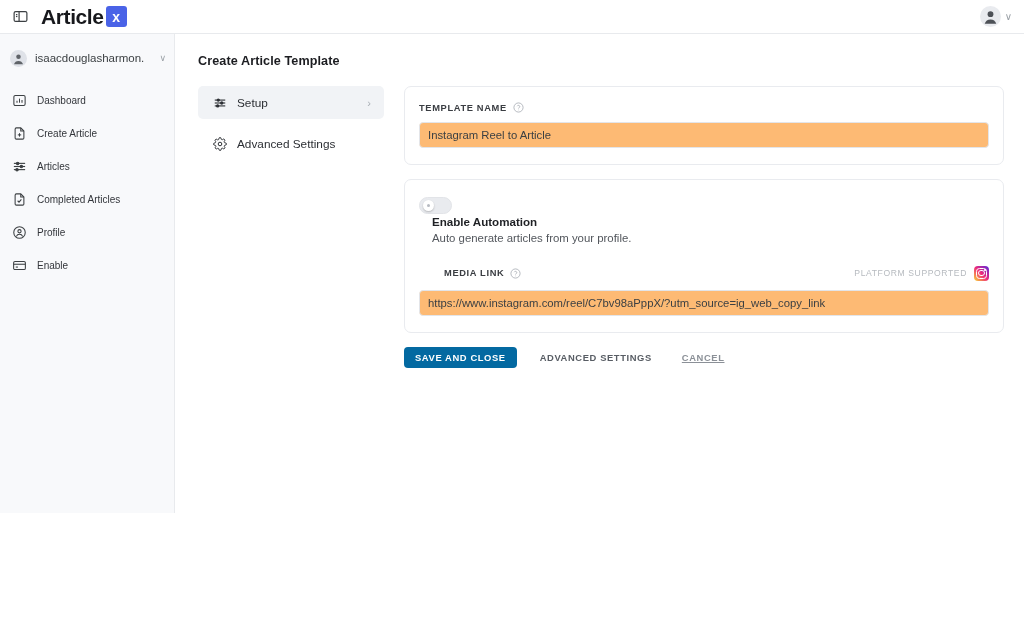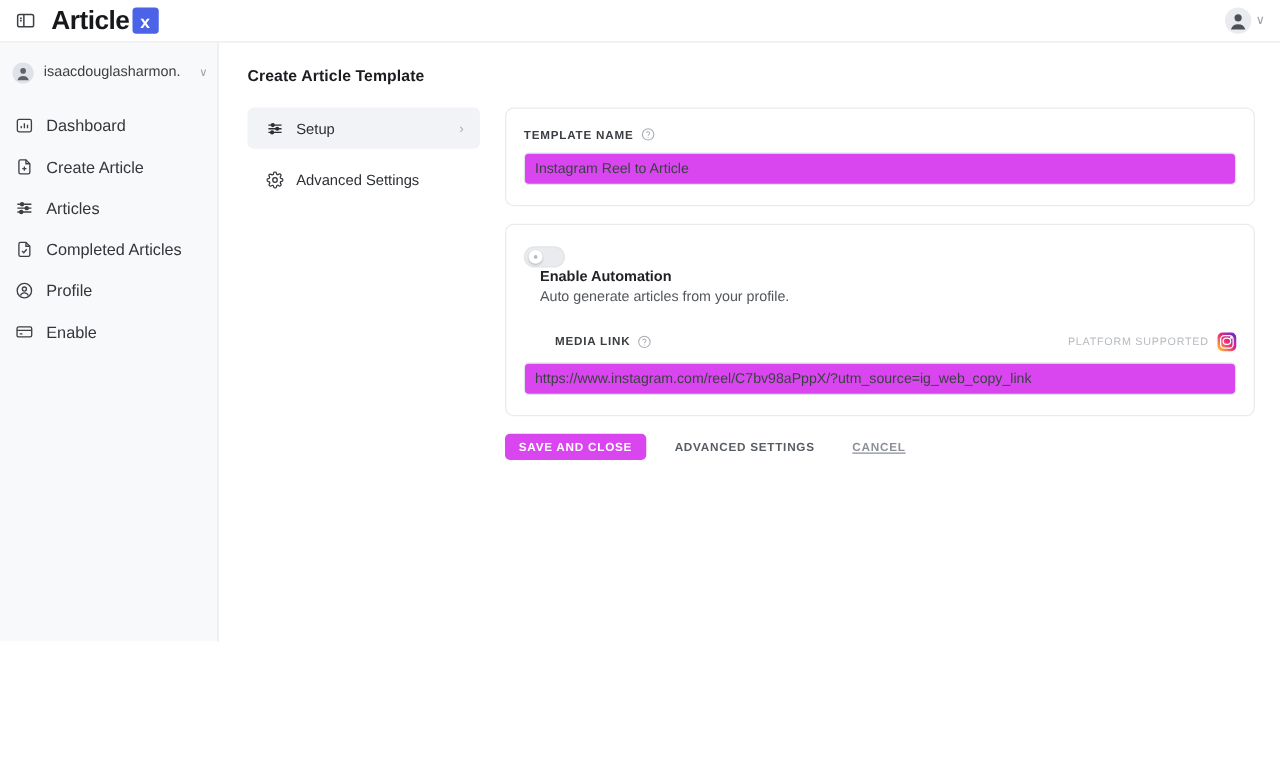--- a/index.html
+++ b/index.html
@@ -66,21 +66,21 @@
     white-space: nowrap; overflow: hidden; max-width: 110px;
   }
   .user-chev { margin-left: auto; color: #9aa0a6; font-size: 9px; }
 
   .nav { margin-top: 10px; }
   .nav-item {
     display: flex; align-items: center;
     height: 33px; padding: 0 10px; cursor: pointer;
   }
   .nav-icon { width: 18px; height: 18px; flex: 0 0 auto; display:flex; align-items:center; justify-content:center; }
-  .nav-label { font-size: 13px; color: #33363b; margin-left: 9px; white-space: nowrap; }
+  .nav-label { font-size: 10px; color: #33363b; margin-left: 9px; white-space: nowrap; }
 
   
   .main { flex: 1; padding: 20px 20px 0 23px; min-width: 0; display: flex; flex-direction: column; }
   .page-title {
     font-size: 12.6px; font-weight: 700; color: #1c1d21;
     margin: 0 0 18px 0; letter-spacing: .1px;
   }
   .content-row { display: flex; gap: 20px; align-items: flex-start; }
 
   
@@ -110,21 +110,21 @@
     font-size: 9.3px; font-weight: 700; letter-spacing: .65px;
     color: #3a3d42; text-transform: uppercase;
   }
   .help-icon { margin-left: 6px; display:flex; align-items:center; }
   .text-input {
     width: 100%;
     height: 26px;
     margin-top: 9px;
     border: 1px solid #e3e5e9;
     border-radius: 4px;
-    background: #d946ef;
+    background: #fdba74;
     font-family: "Liberation Sans", sans-serif;
     font-size: 11.3px;
     color: #3c4043;
     padding: 0 8px;
     outline: none;
   }
   .text-input::placeholder { color: #9aa0a6; }
 
   
   .toggle-row { display: flex; align-items: flex-start; flex-direction: column; }
@@ -168,21 +168,21 @@
     content:''; width: 4.4px; height: 4.4px; border: 1.2px solid #fff; border-radius: 50%;
   }
   .ig-inner::after {
     content:''; position:absolute; top: .4px; right: .4px;
     width: 1.5px; height: 1.5px; border-radius: 50%; background: #fff;
   }
 
   
   .actions { display: flex; align-items: center; margin-top: 4px; }
   .btn-primary {
-    background: #d946ef; color: #fff;
+    background: #0369a1; color: #fff;
     border: none; border-radius: 4px;
     height: 21px; padding: 0 11px;
     font-family: "Liberation Sans", sans-serif;
     font-size: 9.4px; font-weight: 700; letter-spacing: .6px;
     cursor: pointer; text-transform: uppercase;
     display:flex; align-items:center;
   }
   .btn-text {
     background: none; border: none;
     font-family: "Liberation Sans", sans-serif;

